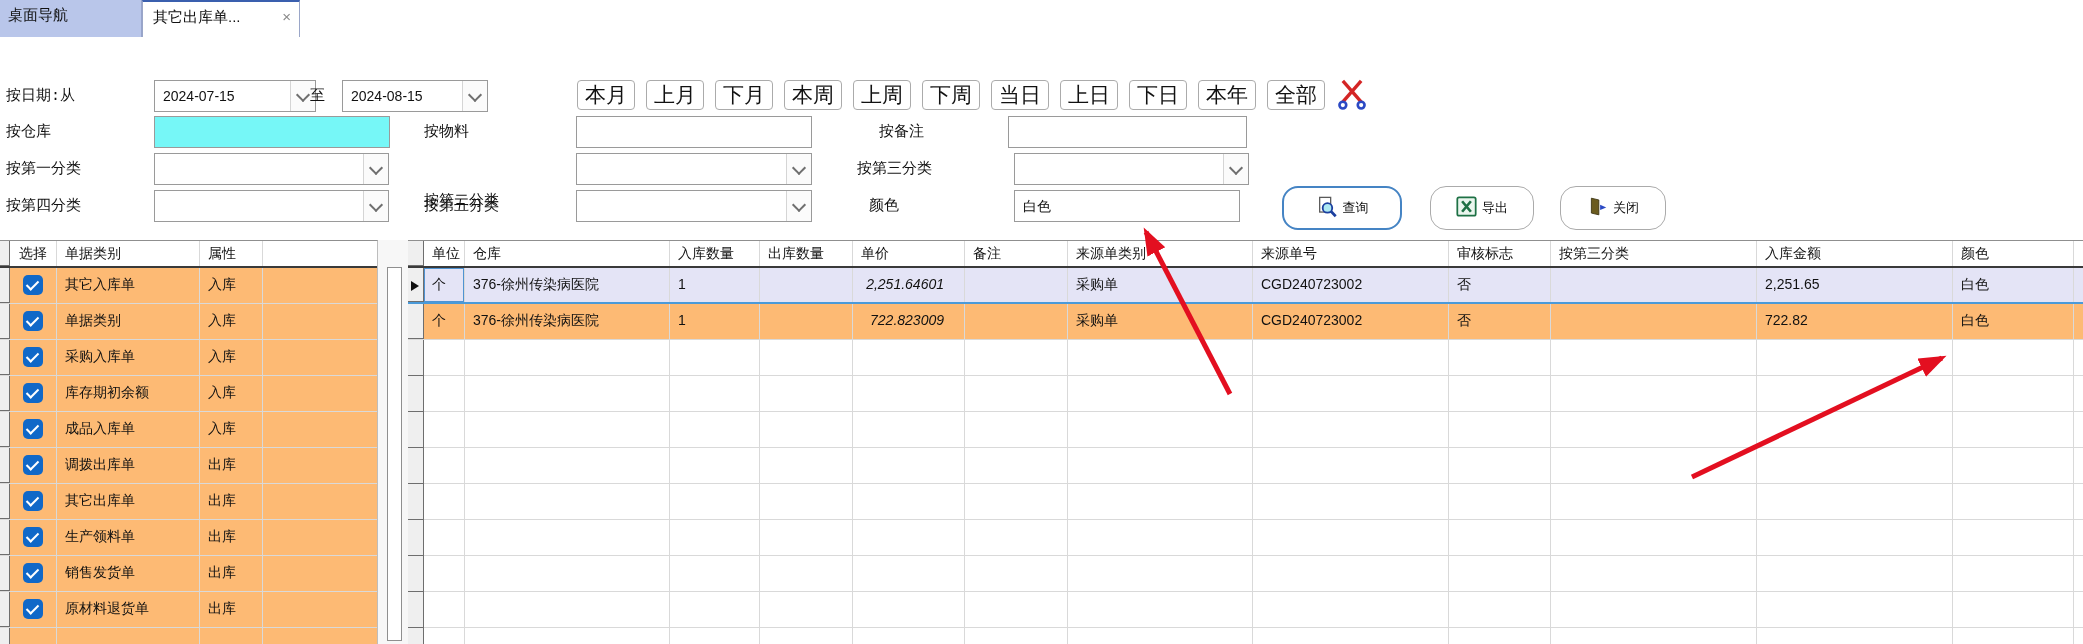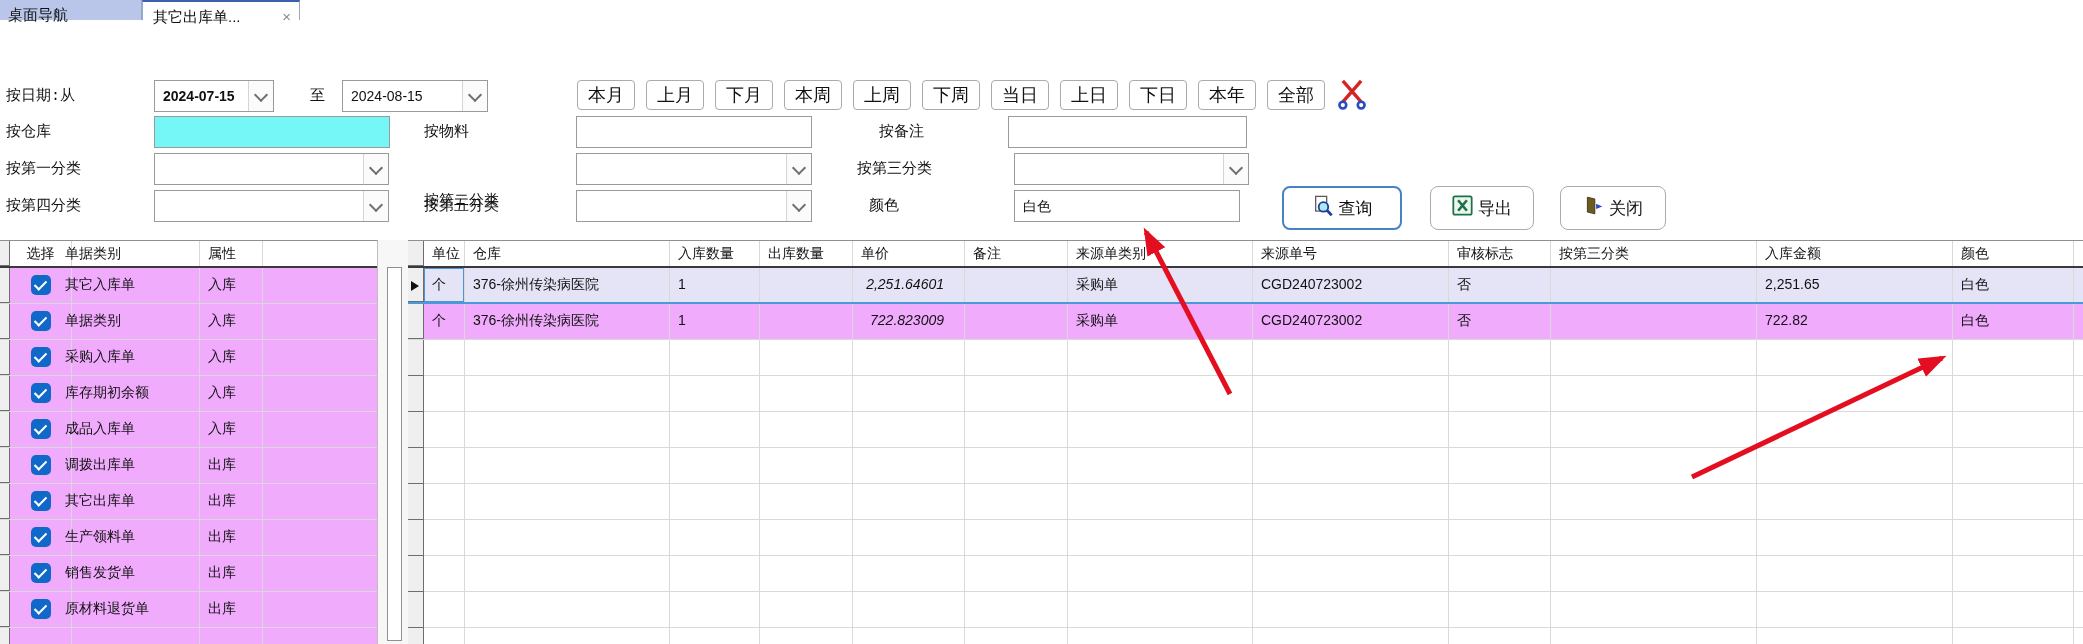--- a/index.html
+++ b/index.html
@@ -1,56 +1,56 @@
 <!DOCTYPE html>
 <html><head>
 <meta charset="utf-8">
 <style>
   html,body{margin:0;padding:0;background:#fff;}
   #app{position:relative;width:2083px;height:644px;background:#fff;overflow:hidden;
        font-family:"Liberation Sans","DejaVu Sans",sans-serif;color:#111;}
   
-  .tab{position:absolute;top:0;height:20px;line-height:30px;font-size:15px;box-sizing:border-box;}
+  .tab{position:absolute;top:0;height:37px;line-height:30px;font-size:15px;box-sizing:border-box;}
   .tab-inactive{left:0;width:142px;background:#b9c6ea;border-right:1px solid #97a4cc;padding-left:8px;}
   .tab-active{left:142px;width:158px;background:#fff;border-top:2px solid #3a5fae;
               border-left:1px solid #9aa6c8;border-right:1px solid #9aa6c8;padding-left:10px;}
   .tab-close{position:absolute;right:8px;top:0;color:#8a8a8a;font-size:15px;cursor:pointer;}
   
   .flabel{position:absolute;font-size:15px;white-space:nowrap;}
   .input,.combo{position:absolute;box-sizing:border-box;height:32px;background:#fff;
         border:1px solid #9a9a9a;font-size:14px;line-height:30px;padding-left:8px;white-space:nowrap;}
   .combo{padding-right:25px;}
   .cyan{background:#76f7f7;}
   .dd-btn{position:absolute;right:0px;top:0px;bottom:0px;width:24px;background:#fbfbfb;border-left:1px solid #d5d5d5;}
   .chev{position:absolute;left:7px;top:9px;width:8px;height:8px;border-right:2px solid #6f6f6f;
         border-bottom:2px solid #6f6f6f;transform:rotate(45deg);}
   .qbtn{position:absolute;top:80px;width:58px;height:30px;box-sizing:border-box;background:#fff;
-        border:1px solid #ababab;border-radius:4px;font-size:18px;text-align:center;line-height:28px;}
+        border:1px solid #ababab;border-radius:4px;font-size:21px;text-align:center;line-height:28px;}
   .abtn{position:absolute;top:186px;height:44px;box-sizing:border-box;background:#fff;
-        border:1px solid #ababab;border-radius:8px;font-size:17px;display:flex;
+        border:1px solid #ababab;border-radius:16px;font-size:13px;display:flex;
         align-items:center;justify-content:center;gap:5px;}
   .abtn.primary{border:2px solid #4584c4;}
   .icon{display:inline-block;}
   
   .grid{position:absolute;top:240px;height:404px;background:#fff;box-sizing:border-box;
         border-top:1px solid #8f8f8f;overflow:hidden;font-size:14px;}
   #lgrid{left:0;width:378px;border-right:1px solid #bdbdbd;}
   #rgrid{left:408px;width:1675px;}
   .hrow{position:absolute;top:0;left:0;right:0;height:27px;border-bottom:2px solid #3a3a3a;box-sizing:border-box;background:#fff;}
-  .row{position:absolute;left:0;right:0;height:36px;box-sizing:border-box;border-bottom:1px solid #d9d9d9;background:#f0abfc;z-index:2;}
+  .row{position:absolute;left:0;right:0;height:36px;box-sizing:border-box;border-bottom:1px solid #d9d9d9;background:#fdba74;z-index:2;}
   .row.sel{background:#e4e4f6;border-bottom:2px solid #4a9ad9;}
   .cell,.hcell{position:absolute;top:0;bottom:0;box-sizing:border-box;border-right:1px solid #d9d9d9;
         padding-left:8px;white-space:nowrap;overflow:hidden;line-height:33px;}
   .hcell{line-height:25px;border-right:1px solid #d9d9d9;}
   .rowhdr{background:#efefef;border-right:1px solid #6e6e6e;border-bottom:1px solid #6e6e6e;padding:0;}
   .num-r{text-align:right;padding-right:20px;padding-left:0;font-style:italic;}
   .ctr{text-align:center;padding-left:0;}
   .cur{box-shadow:inset 0 0 0 1px #4f93d2;}
   
-  .lc0{left:0;width:10px}.lc1{left:10px;width:62px}.lc2{left:57px;width:143px}
+  .lc0{left:0;width:10px}.lc1{left:10px;width:47px}.lc2{left:57px;width:143px}
   .lc3{left:200px;width:63px}.lc4{left:263px;width:115px;border-right:none}
   
   .rc0{left:0;width:16px}.rc1{left:16px;width:41px}.rc2{left:57px;width:205px}
   .rc3{left:262px;width:90px}.rc4{left:352px;width:93px}.rc5{left:445px;width:112px}
   .rc6{left:557px;width:103px}.rc7{left:660px;width:185px}.rc8{left:845px;width:196px}
   .rc9{left:1041px;width:102px}.rc10{left:1143px;width:206px}.rc11{left:1349px;width:196px}
   .rc12{left:1545px;width:121px}.rc13{left:1666px;width:9px;border-right:none}
   
   .empty-layer{position:absolute;left:0;right:0;bottom:0;z-index:1;
       background:repeating-linear-gradient(to bottom,#fff 0 35px,#d9d9d9 35px 36px);}
@@ -78,21 +78,21 @@
 
 <div id="app">
 
   <div class="tab tab-inactive">桌面导航</div>
   <div class="tab tab-active">
     <span>其它出库单...</span>
     <span class="tab-close">×</span>
   </div>
 
   <div class="flabel" style="left:6px;top:86px;font-family:Liberation Mono, monospace;">按日期:从</div>
-  <div class="combo" style="left:154px;top:80px;width:120px;font-weight:bold;">
+  <div class="combo" style="left:154px;top:80px;width:162px;">
     <span>2024-07-15</span>
     <span class="dd-btn">
         <span class="chev"></span>
       </span>
   </div>
   <div class="flabel" style="left:310px;top:86px;">至</div>
   <div class="combo" style="left:342px;top:80px;width:146px;">
     <span>2024-08-15</span>
     <span class="dd-btn">
         <span class="chev"></span>

